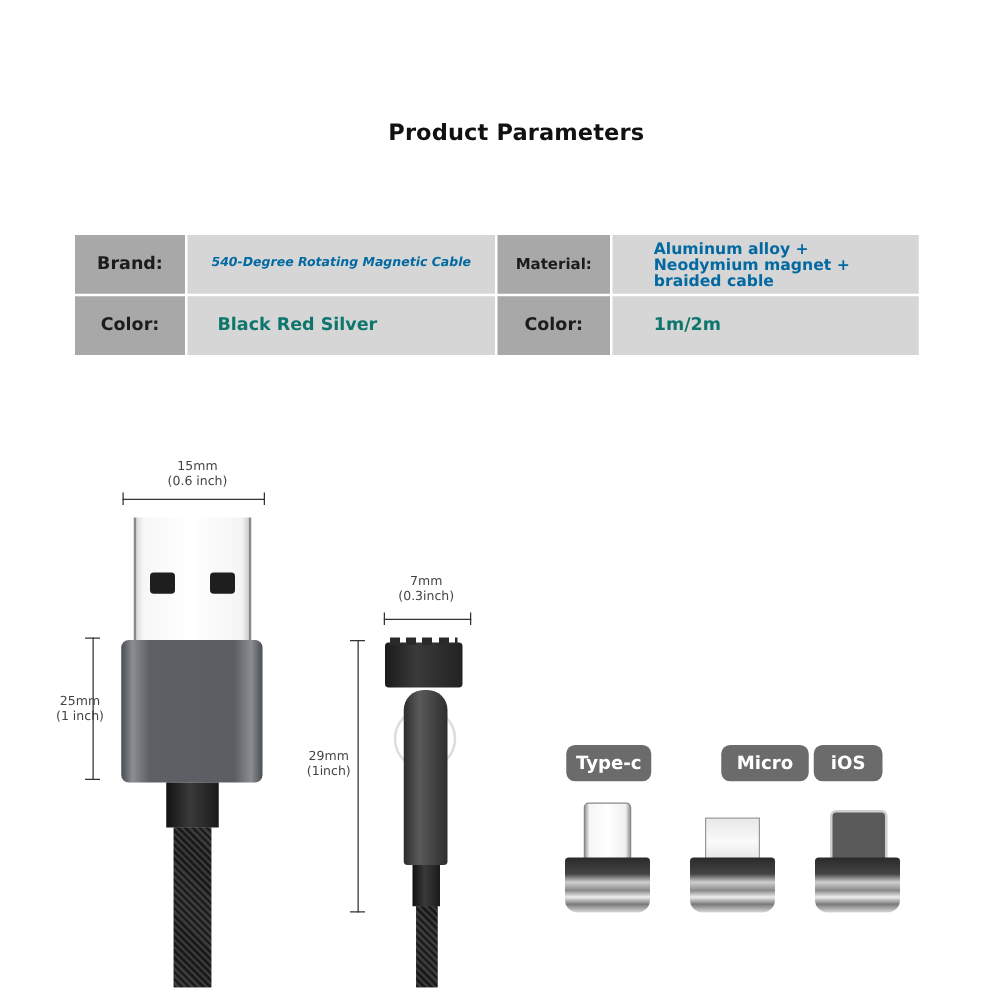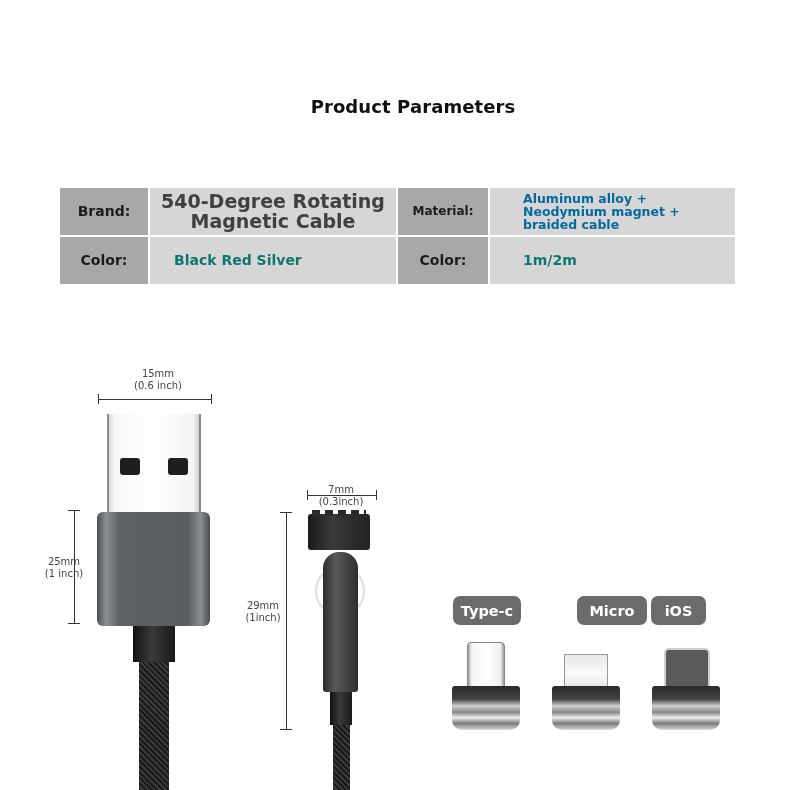--- a/index.html
+++ b/index.html
@@ -14,21 +14,21 @@
   .params {
     position: absolute; left: 60px; top: 188px; width: 671px;
     display: grid; grid-template-columns: 88px 246px 90px 245px; grid-template-rows: 47px 47px;
     column-gap: 2px; row-gap: 2px; background: #fff;
   }
   .cell { display: flex; align-items: center; justify-content: center; text-align: center;
     font-weight: bold; line-height: 1.05; }
   .cell.label { background: #a8a8a8; font-size: 14px; color: #1c1c1c; }
   .cell.label.small { font-size: 12px; }
   .cell.value { background: #d6d6d6; font-size: 14px; color: #0f766e; padding: 0 6px; }
-  .cell.value.brand { color: #404040; font-size: 19px; }
+  .cell.value.brand { color: #0369a1; font-size: 10px; font-style: italic; }
   .cell.value.left { justify-content: flex-start; padding-left: 24px; text-align: left; }
   .cell.value.material { justify-content: flex-start; padding-left: 33px; text-align: left;
     font-size: 12.5px; color: #0369a1; }
   .cell.value.length { justify-content: flex-start; padding-left: 33px; font-size: 14px; }
 
   .dim { position: absolute; font-size: 10px; color: #444; text-align: center; line-height: 1.15; }
   .hline { position: absolute; height: 1px; background: #333; }
   .vline { position: absolute; width: 1px; background: #333; }
   .tick-v { position: absolute; width: 1px; height: 10px; background: #333; }
   .tick-h { position: absolute; height: 1px; width: 12px; background: #333; }
@@ -109,21 +109,21 @@
 <div>
   <div class="usb-plug">
     <div class="usb-hole" style="left:11px;"></div>
     <div class="usb-hole" style="left:59px;"></div>
   </div>
   <div class="usb-body"></div>
   <div class="usb-neck"></div>
   <div class="braid" style="left:139px;top:662px;width:30px;height:128px;"></div>
 </div>
 
-<div class="dim" style="left:306px;top:460px;width:70px;margin-top:24px;">
+<div class="dim" style="left:306px;top:460px;width:70px;">
   <div>7mm</div>
   <div>(0.3inch)</div>
 </div>
 <div class="hline" style="left:307px;top:495px;width:70px;"></div>
 <div class="tick-v" style="left:307px;top:490px;"></div>
 <div class="tick-v" style="left:376px;top:490px;"></div>
 
 <div class="dim" style="left:240px;top:600px;width:46px;">
   <div>29mm</div>
   <div>(1inch)</div>

